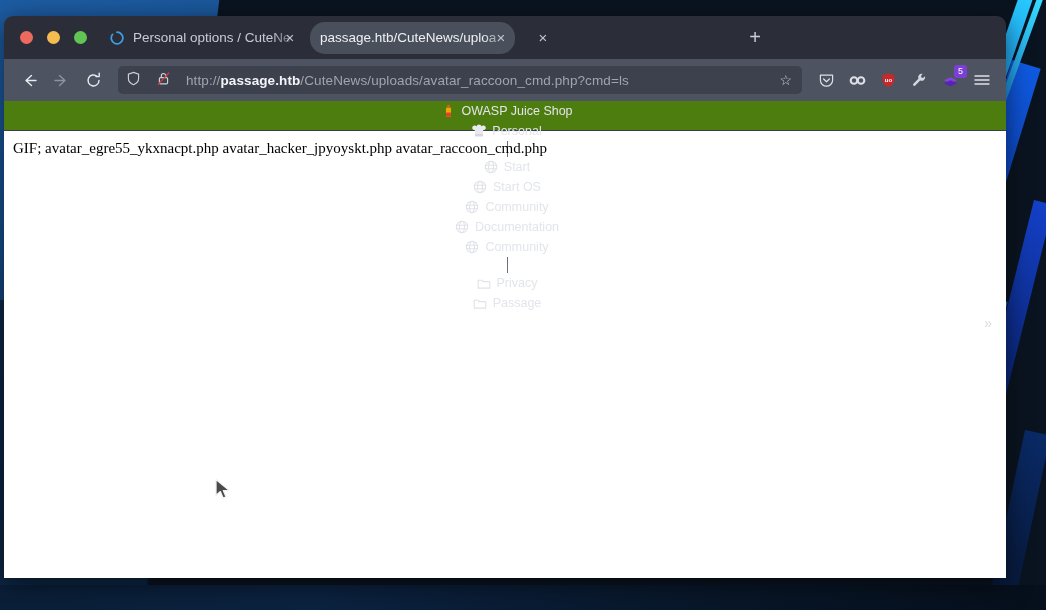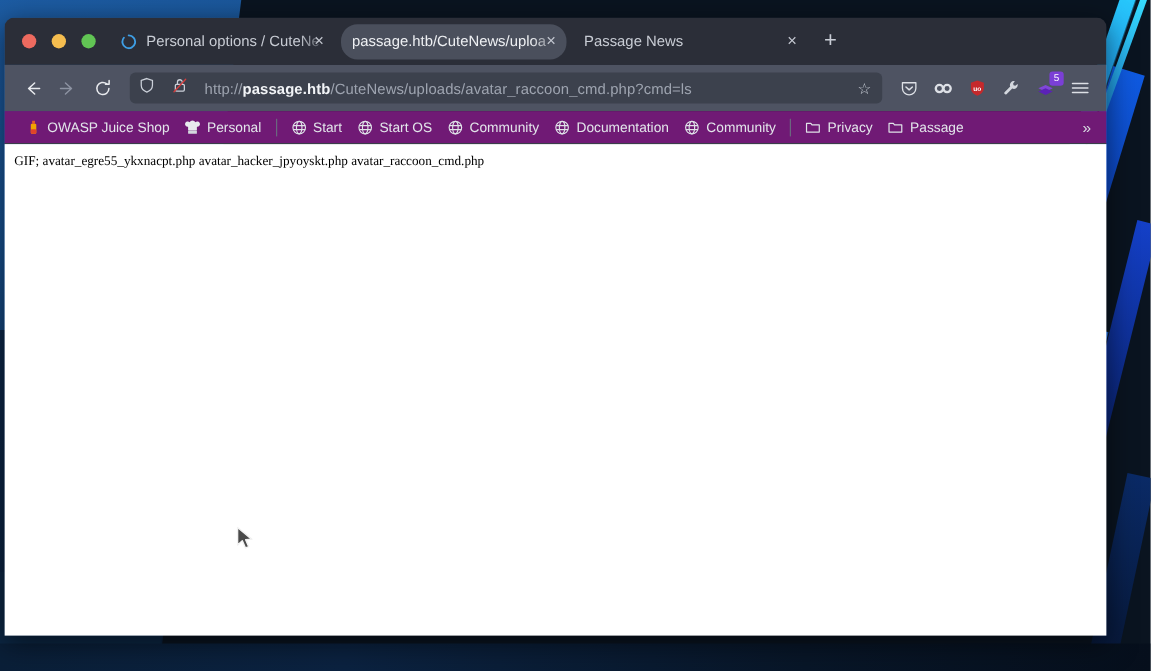--- a/index.html
+++ b/index.html
@@ -226,27 +226,28 @@
     min-width: 13px;
     height: 13px;
     border-radius: 3px;
     text-align: center;
     font-family: "Liberation Sans", sans-serif;
   }
 
   
   #bookmarks {
     height: 30px;
-    background: #701a75;
+    background: #4d7c0f;
     display: flex;
     align-items: center;
     padding: 0 8px 0 12px;
     box-sizing: border-box;
     gap: 0px;
     border-bottom: 1px solid #3a3e4a;
+    flex-direction: column;
   }
   .bm {
     display: flex;
     align-items: center;
     gap: 6px;
     padding: 3px 7px;
     border-radius: 3px;
     font-size: 12.5px;
     color: #e2e5ea;
     white-space: nowrap;
@@ -265,21 +266,21 @@
 
   
   #content {
     background: #ffffff;
     height: 447px;
     padding: 8px 9px;
     box-sizing: border-box;
   }
   #page-text {
     font-family: "Liberation Serif", serif;
-    font-size: 12px;
+    font-size: 15px;
     color: #000;
     line-height: 1.25;
   }
 
   
   #cursor {
     position: absolute;
     left: 214px;
     top: 478px;
     width: 20px; height: 24px;
@@ -325,21 +326,20 @@
         <span class="tab-title">Personal options / CuteNe</span>
         <span class="tab-close">×</span>
       </div>
 
       <div class="tab t2">
         <span class="tab-title">passage.htb/CuteNews/uploa</span>
         <span class="tab-close">×</span>
       </div>
 
       <div class="tab t3">
-        <span class="tab-title">Passage News</span>
         <span class="tab-close">×</span>
       </div>
 
       <div class="newtab">+</div>
     </div>
   </div>
 
   <div id="navbar">
     <div class="navbtn">
       <svg width="17" height="17" viewBox="0 0 17 17">

